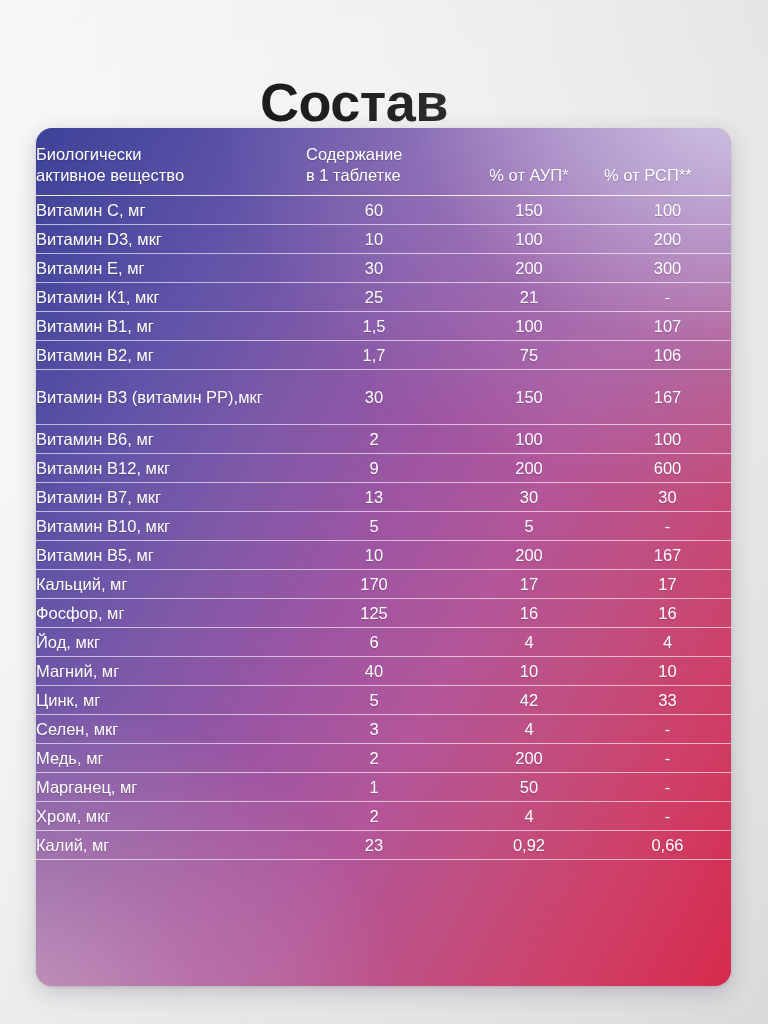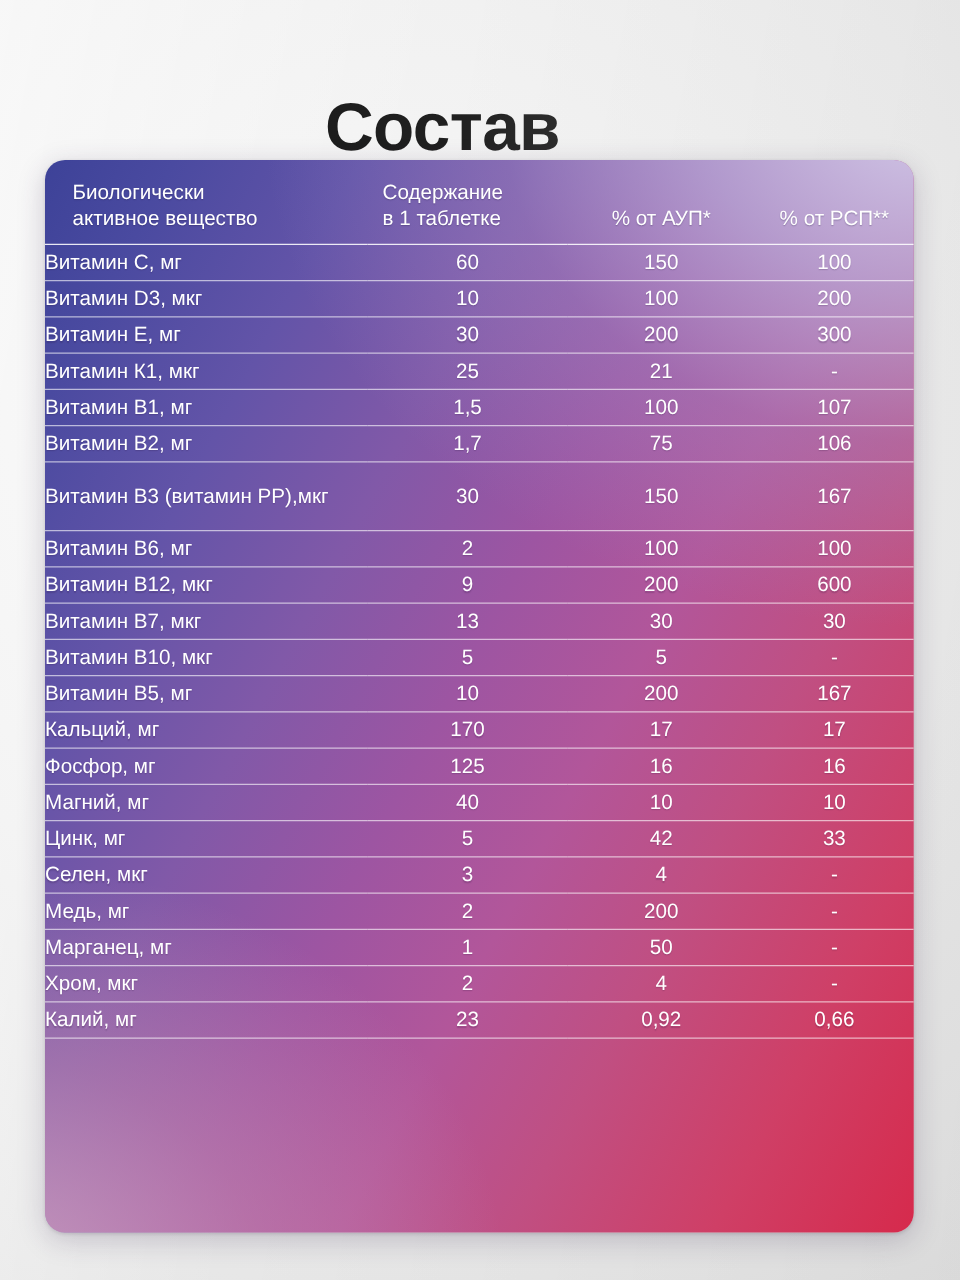--- a/index.html
+++ b/index.html
@@ -105,24 +105,24 @@
     line-height: 21px;
     font-weight: 400;
     color: #ffffff;
     padding: 0;
     vertical-align: bottom;
     text-shadow: 0 1px 1px rgba(30,20,60,0.28);
   }
   thead .th-inner {
     padding: 16px 0 9px 0;
   }
-  thead .th-name  .th-inner { padding-left: 22px; text-align: left; }
+  thead .th-name  .th-inner { text-align: left; }
   thead .th-amt   .th-inner { text-align: left; padding-left: 12px; }
   thead .th-aup   .th-inner { text-align: center; }
-  thead .th-rsp   .th-inner { text-align: center; }
+  thead .th-rsp   .th-inner { text-align: left; }
   thead th .ln2 { display: block; }
 
   #composition-table tbody td {
     font-size: 16.5px;
     line-height: 20px;
     font-weight: 400;
     padding: 0;
     height: 28px;
     border-top: 1px solid rgba(255,255,255,0.62);
     text-shadow: 0 1px 1px rgba(40,20,60,0.22);
@@ -263,20 +263,26 @@
           <td class="cell-aup">17</td>
           <td class="cell-rsp">17</td>
         </tr>
         <tr class="">
           <td class="cell-name">Фосфор, мг</td>
           <td class="cell-amt">125</td>
           <td class="cell-aup">16</td>
           <td class="cell-rsp">16</td>
         </tr>
         <tr class="">
+          <td class="cell-name">Йод, мкг</td>
+          <td class="cell-amt">6</td>
+          <td class="cell-aup">4</td>
+          <td class="cell-rsp">4</td>
+        </tr>
+        <tr class="">
           <td class="cell-name">Магний, мг</td>
           <td class="cell-amt">40</td>
           <td class="cell-aup">10</td>
           <td class="cell-rsp">10</td>
         </tr>
         <tr class="">
           <td class="cell-name">Цинк, мг</td>
           <td class="cell-amt">5</td>
           <td class="cell-aup">42</td>
           <td class="cell-rsp">33</td>

